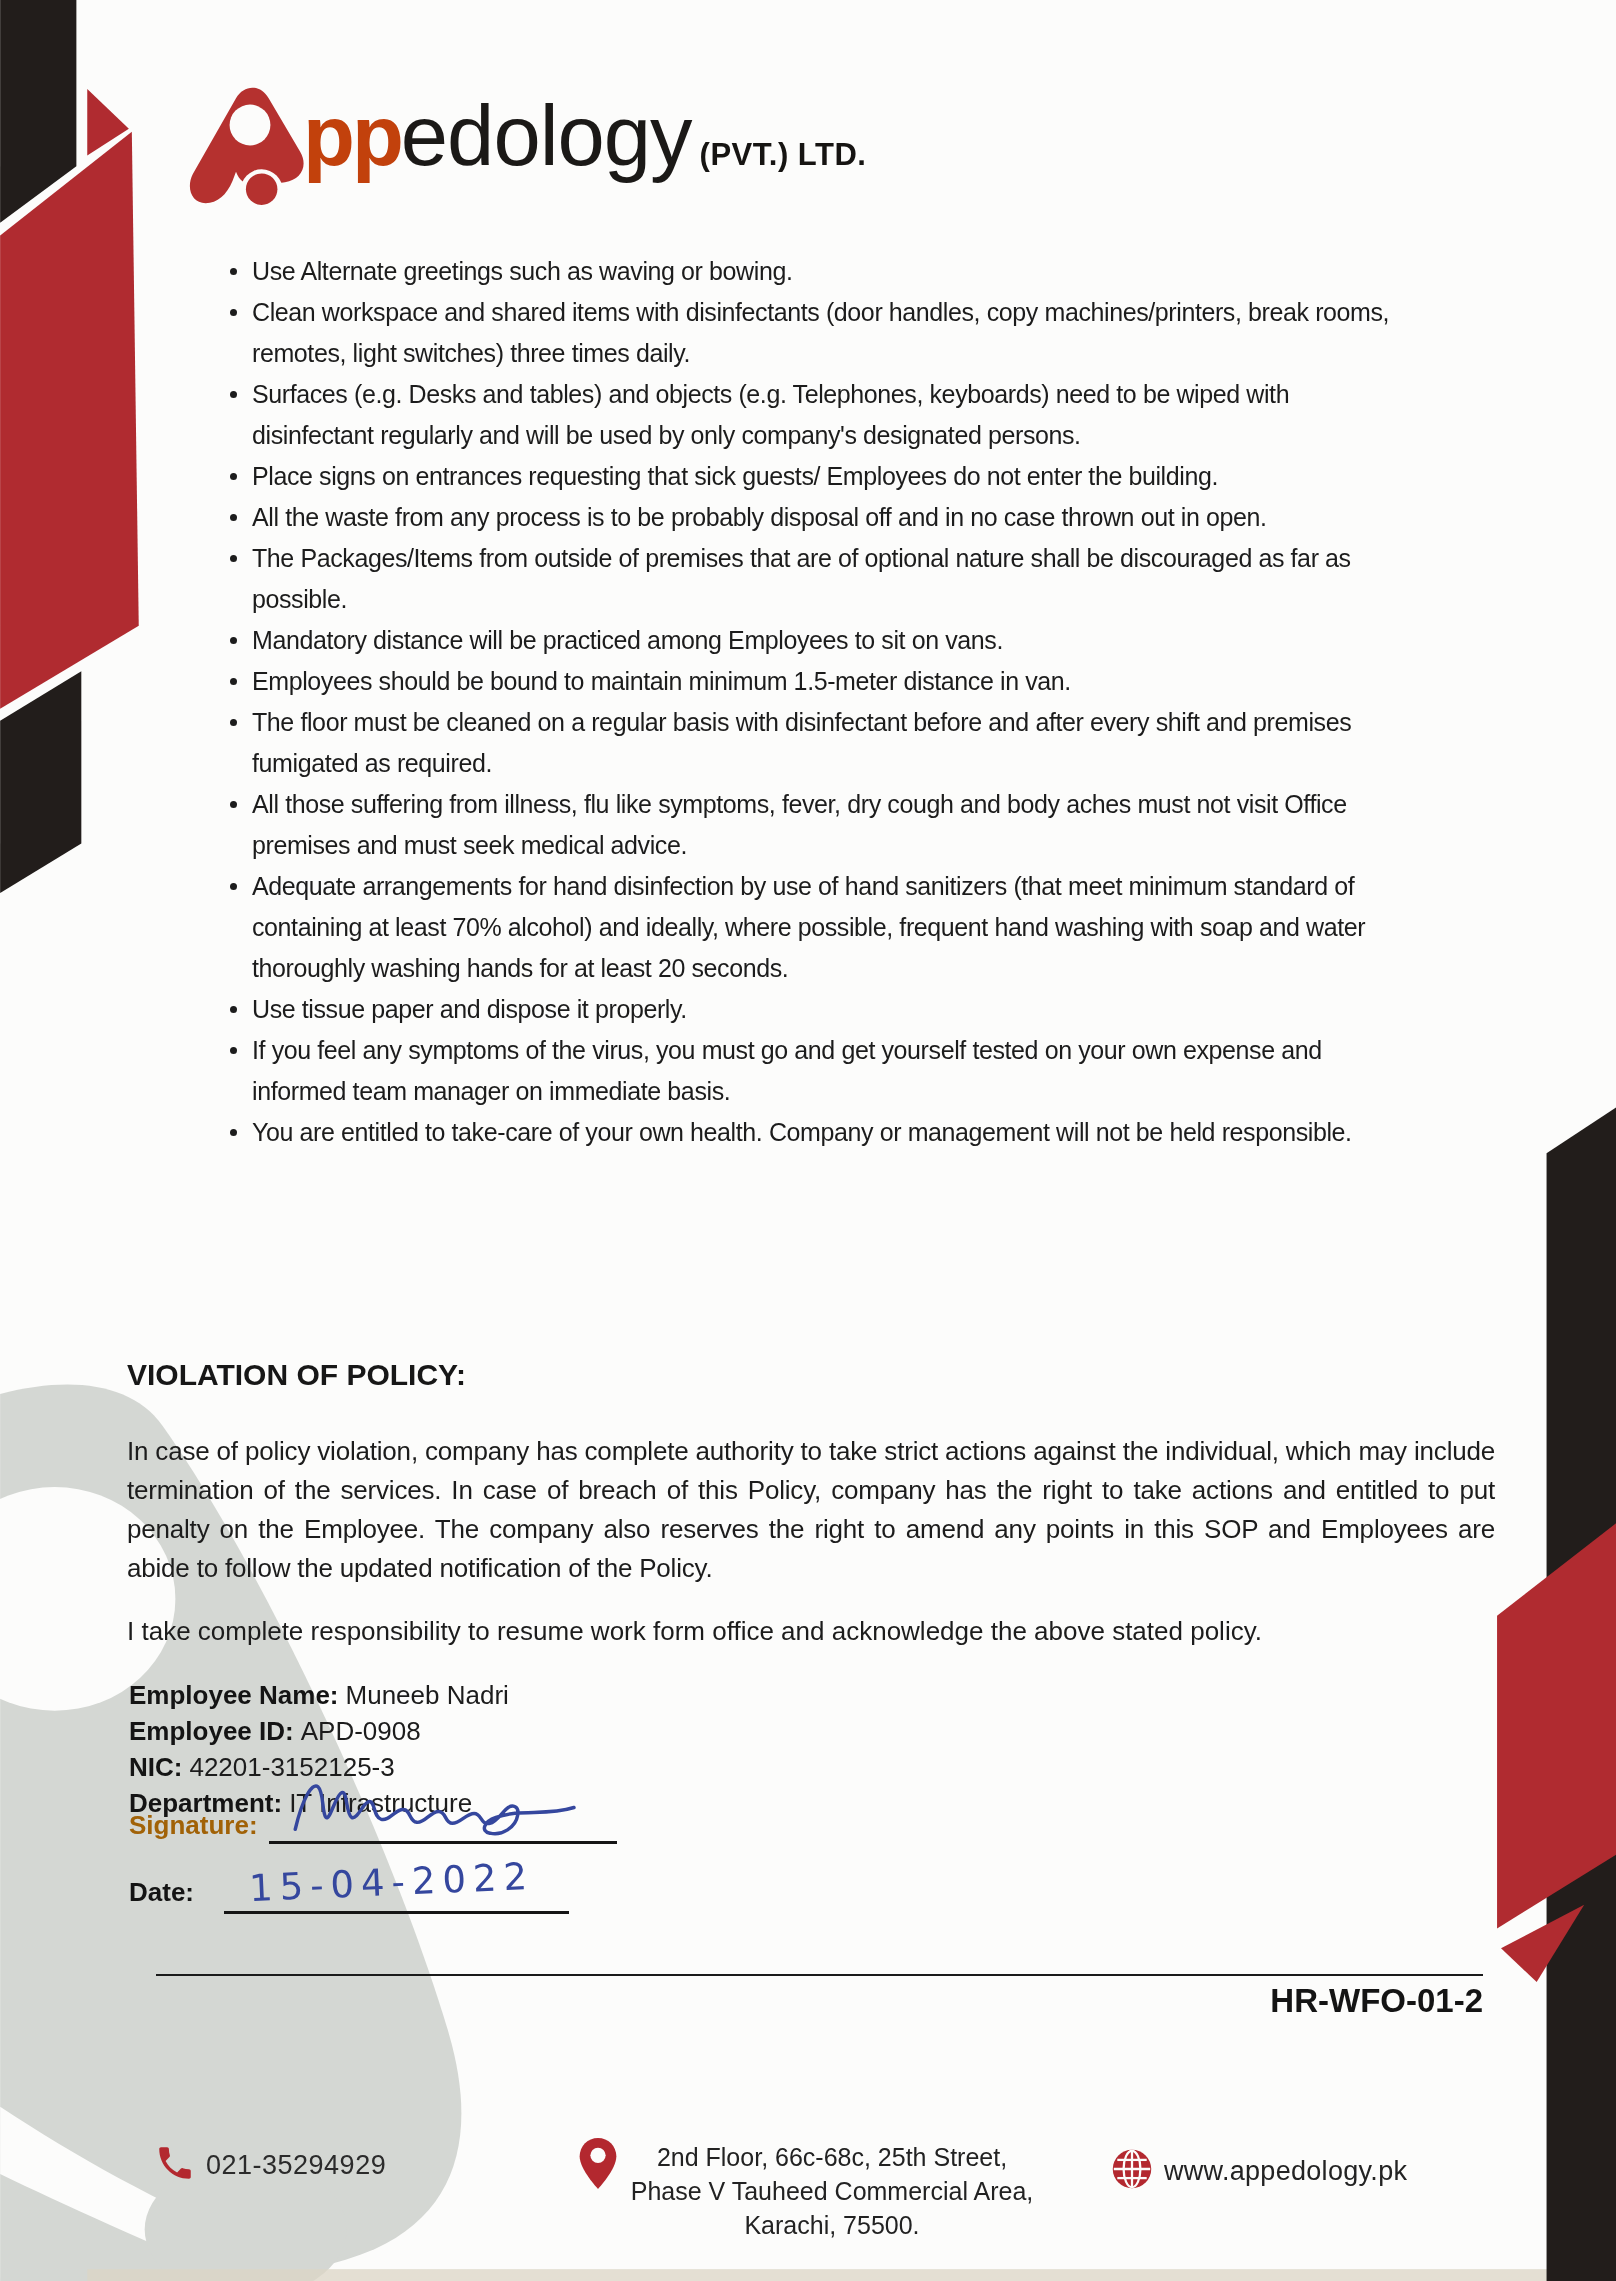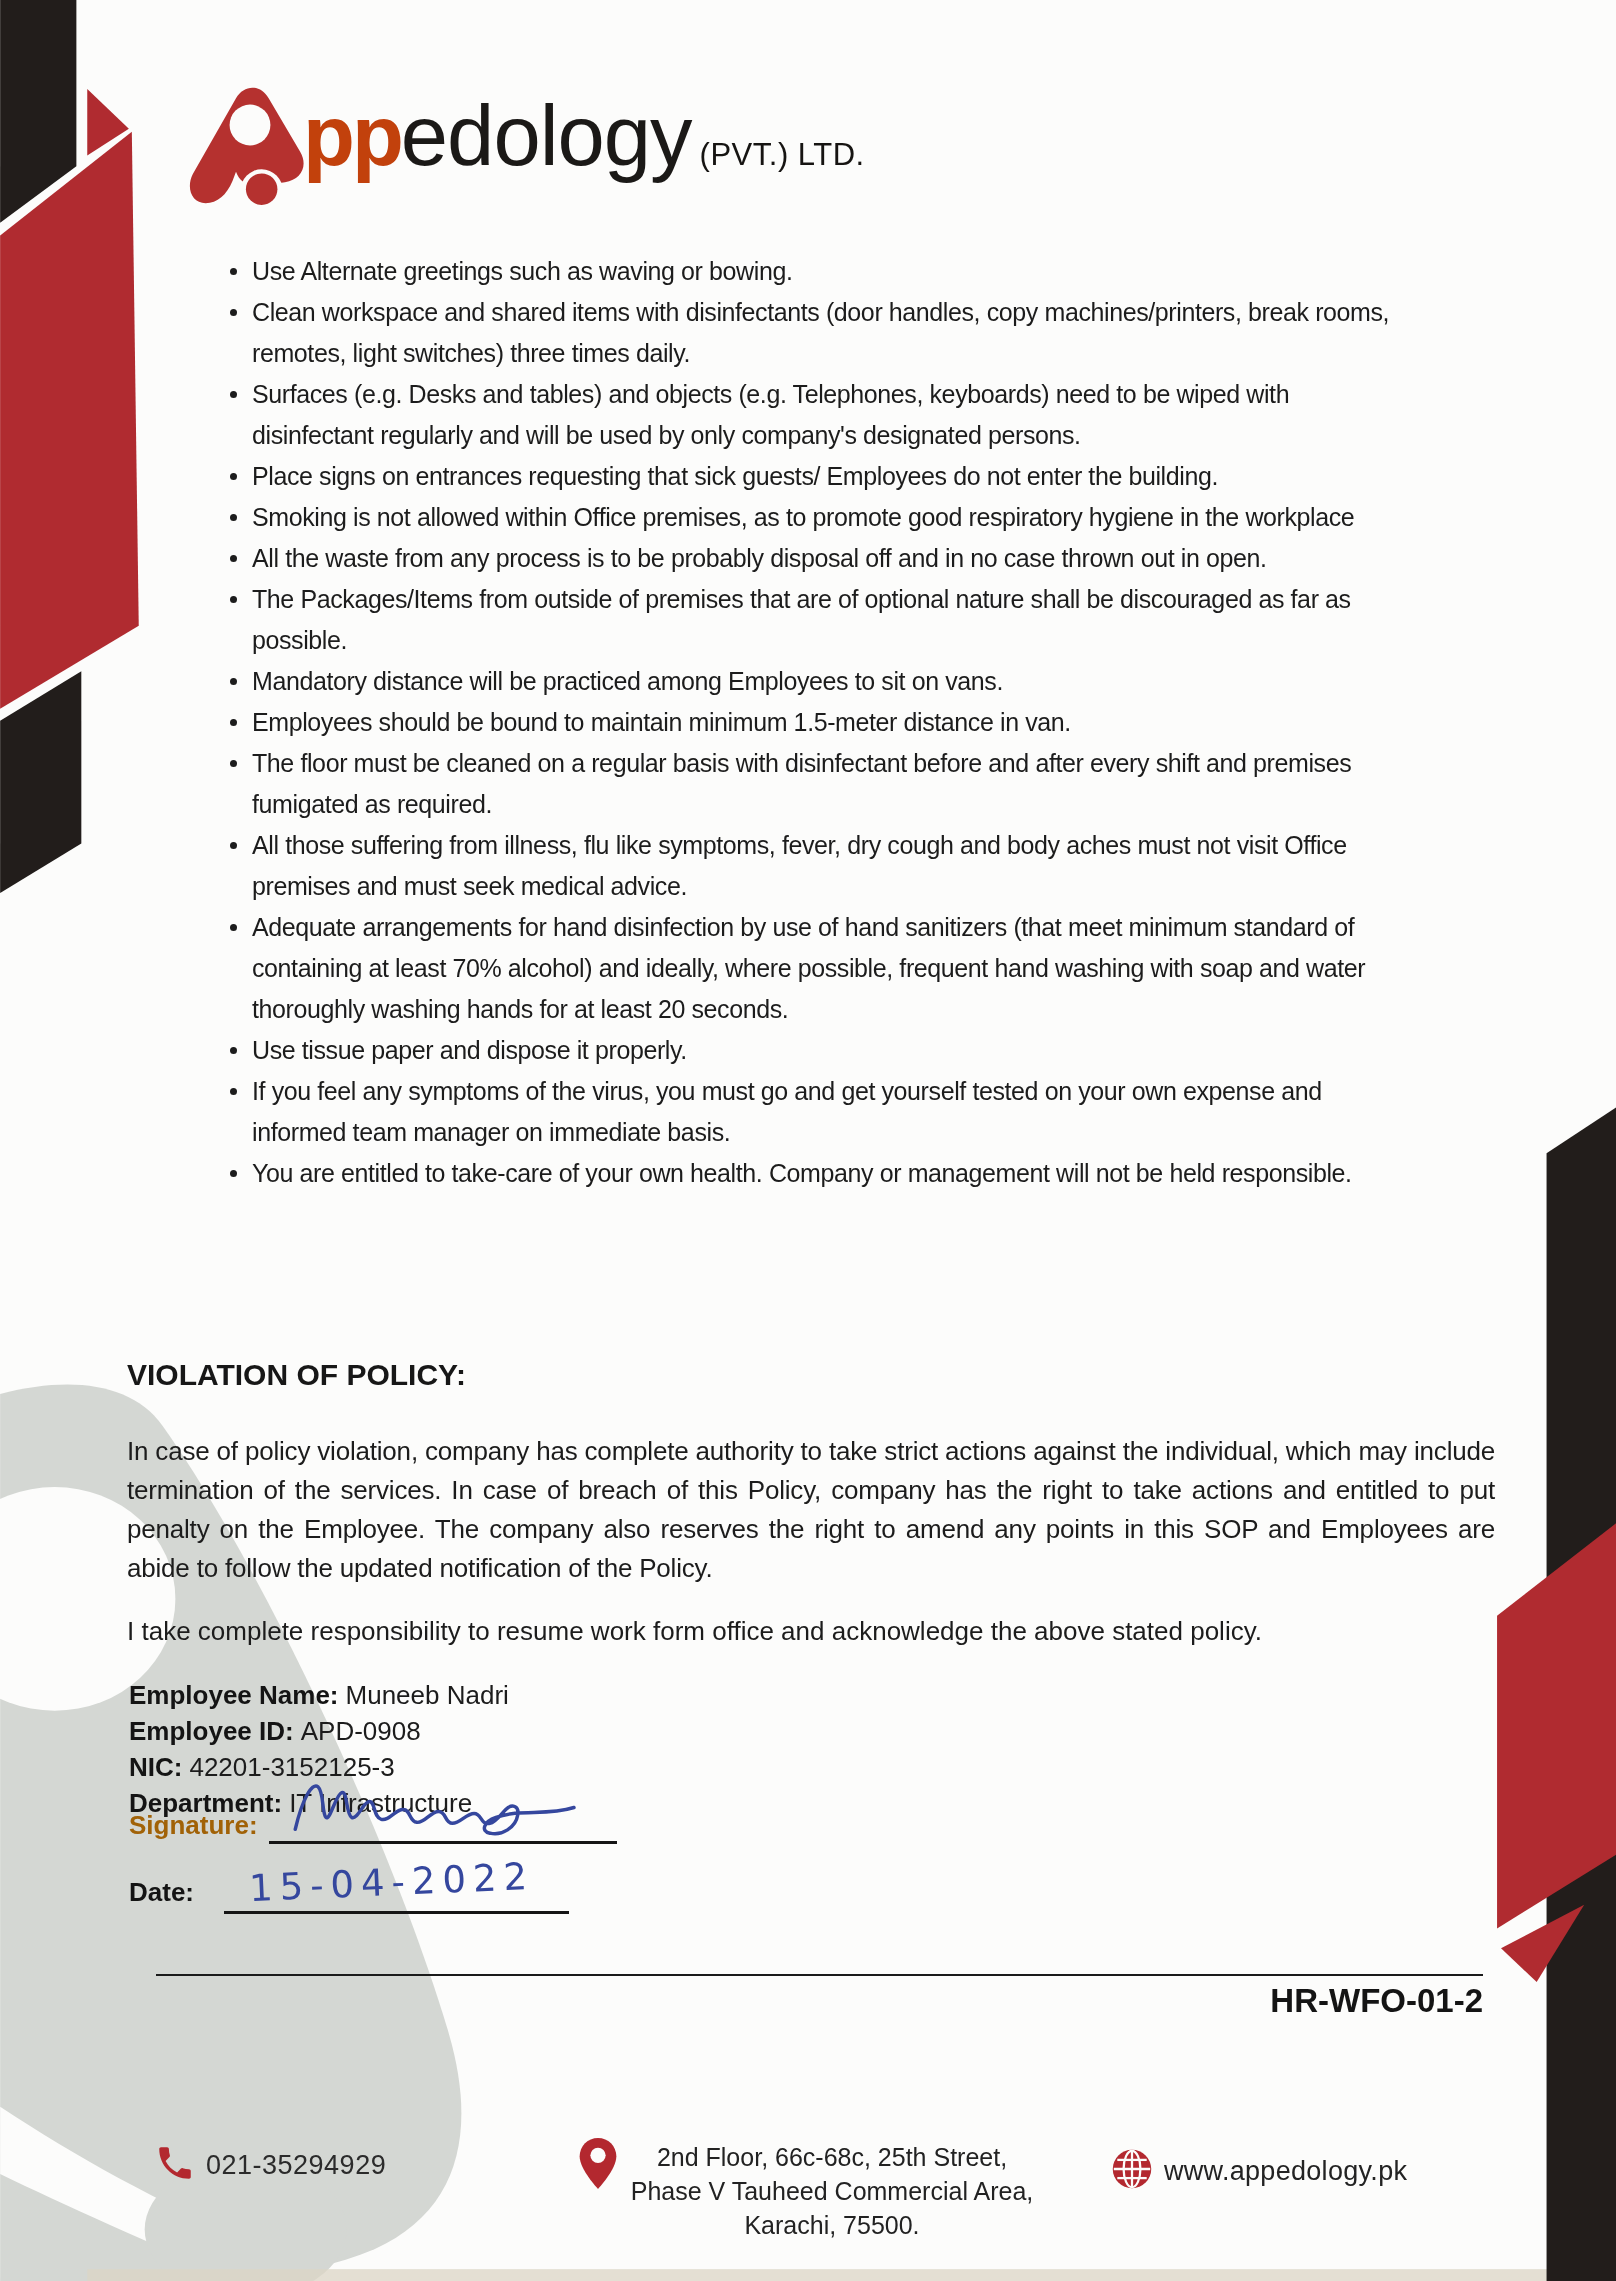--- a/index.html
+++ b/index.html
@@ -9,21 +9,21 @@
     font-family:"Liberation Sans", sans-serif; color:#1e1e1e;
   }
   .page > * { position:absolute; z-index:1; }
   .decor { left:0; top:0; z-index:0; pointer-events:none; }
 
   
   .logo-mark { left:188px; top:83px; width:117px; height:126px; }
   .logo-text { left:303px; top:93px; white-space:nowrap; line-height:1; }
   .logo-text .bold  { font-size:85px; font-weight:700; color:#c2410c; letter-spacing:-3px; }
   .logo-text .light { font-size:85px; font-weight:400; color:#1b1917; letter-spacing:-1px; }
-  .logo-text .suffix{ font-size:31px; font-weight:400; color:#161412; margin-left:8px; letter-spacing:0.5px; }
+  .logo-text .suffix{ font-size:31px; font-weight:700; color:#161412; margin-left:8px; letter-spacing:0.5px; }
 
   
   .policy-list {
     left:220px; top:244px; width:1183px; margin:7px; padding:0; list-style:none;
     font-size:25px; line-height:41px; letter-spacing:-0.4px; color:#1c1c1c;
   }
   .policy-list li { position:relative; padding-left:25px; }
   .policy-list li::before {
     content:''; position:absolute; left:3px; top:17px;
     width:7px; height:7px; border-radius:50%; background:#1c1c1c;
@@ -100,21 +100,20 @@
   <div class="logo-text">
     <span class="bold">pp</span><span class="light">edology</span><span class="suffix">(PVT.) LTD.</span>
   </div>
 
   <ul class="policy-list">
 
   <li><span>Use Alternate greetings such as waving or bowing.</span></li>
       <li><span>Clean workspace and shared items with disinfectants (door handles, copy machines/printers, break rooms, remotes, light switches) three times daily.</span></li>
       <li><span>Surfaces (e.g. Desks and tables) and objects (e.g. Telephones, keyboards) need to be wiped with disinfectant regularly and will be used by only company's designated persons.</span></li>
       <li><span>Place signs on entrances requesting that sick guests/ Employees do not enter the building.</span></li>
-      <li><span>Smoking is not allowed within Office premises, as to promote good respiratory hygiene in the workplace</span></li>
       <li><span>All the waste from any process is to be probably disposal off and in no case thrown out in open.</span></li>
       <li><span>The Packages/Items from outside of premises that are of optional nature shall be discouraged as far as possible.</span></li>
       <li><span>Mandatory distance will be practiced among Employees to sit on vans.</span></li>
       <li><span>Employees should be bound to maintain minimum 1.5-meter distance in van.</span></li>
       <li><span>The floor must be cleaned on a regular basis with disinfectant before and after every shift and premises fumigated as required.</span></li>
       <li><span>All those suffering from illness, flu like symptoms, fever, dry cough and body aches must not visit Office premises and must seek medical advice.</span></li>
       <li><span>Adequate arrangements for hand disinfection by use of hand sanitizers (that meet minimum standard of containing at least 70% alcohol) and ideally, where possible, frequent hand washing with soap and water thoroughly washing hands for at least 20 seconds.</span></li>
       <li><span>Use tissue paper and dispose it properly.</span></li>
       <li><span>If you feel any symptoms of the virus, you must go and get yourself tested on your own expense and informed team manager on immediate basis.</span></li>
       <li><span>You are entitled to take-care of your own health. Company or management will not be held responsible.</span></li>

